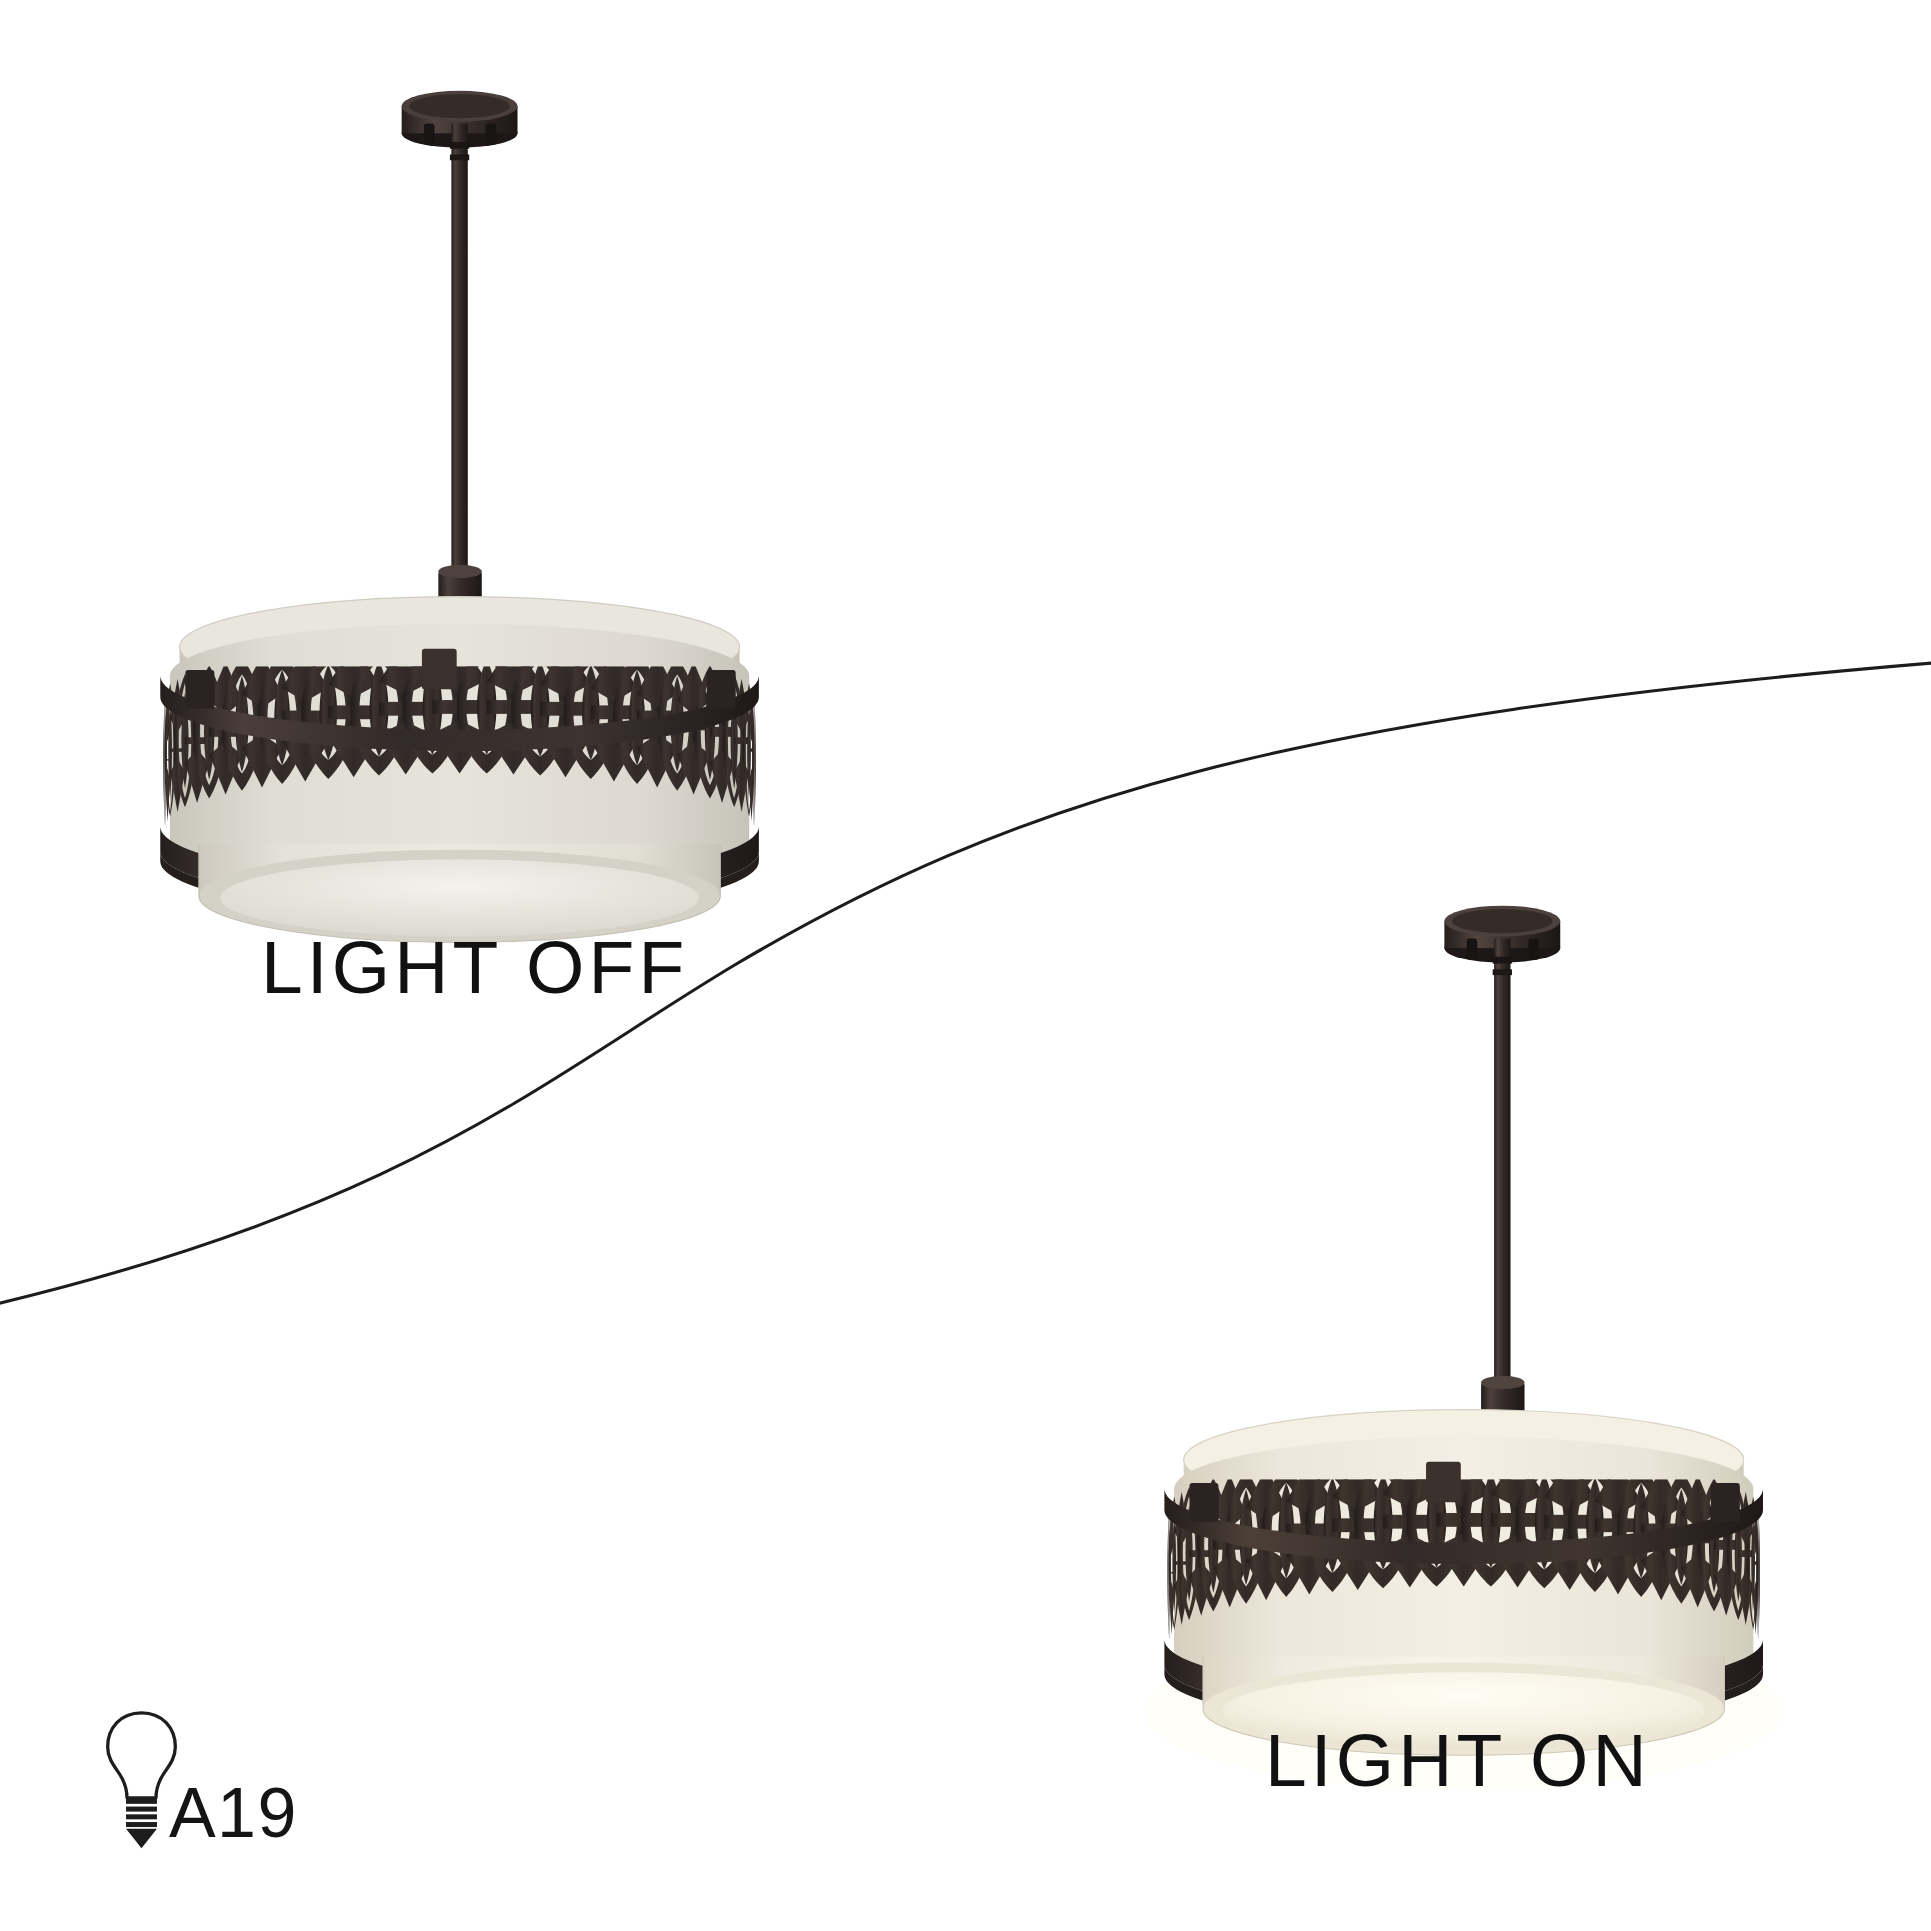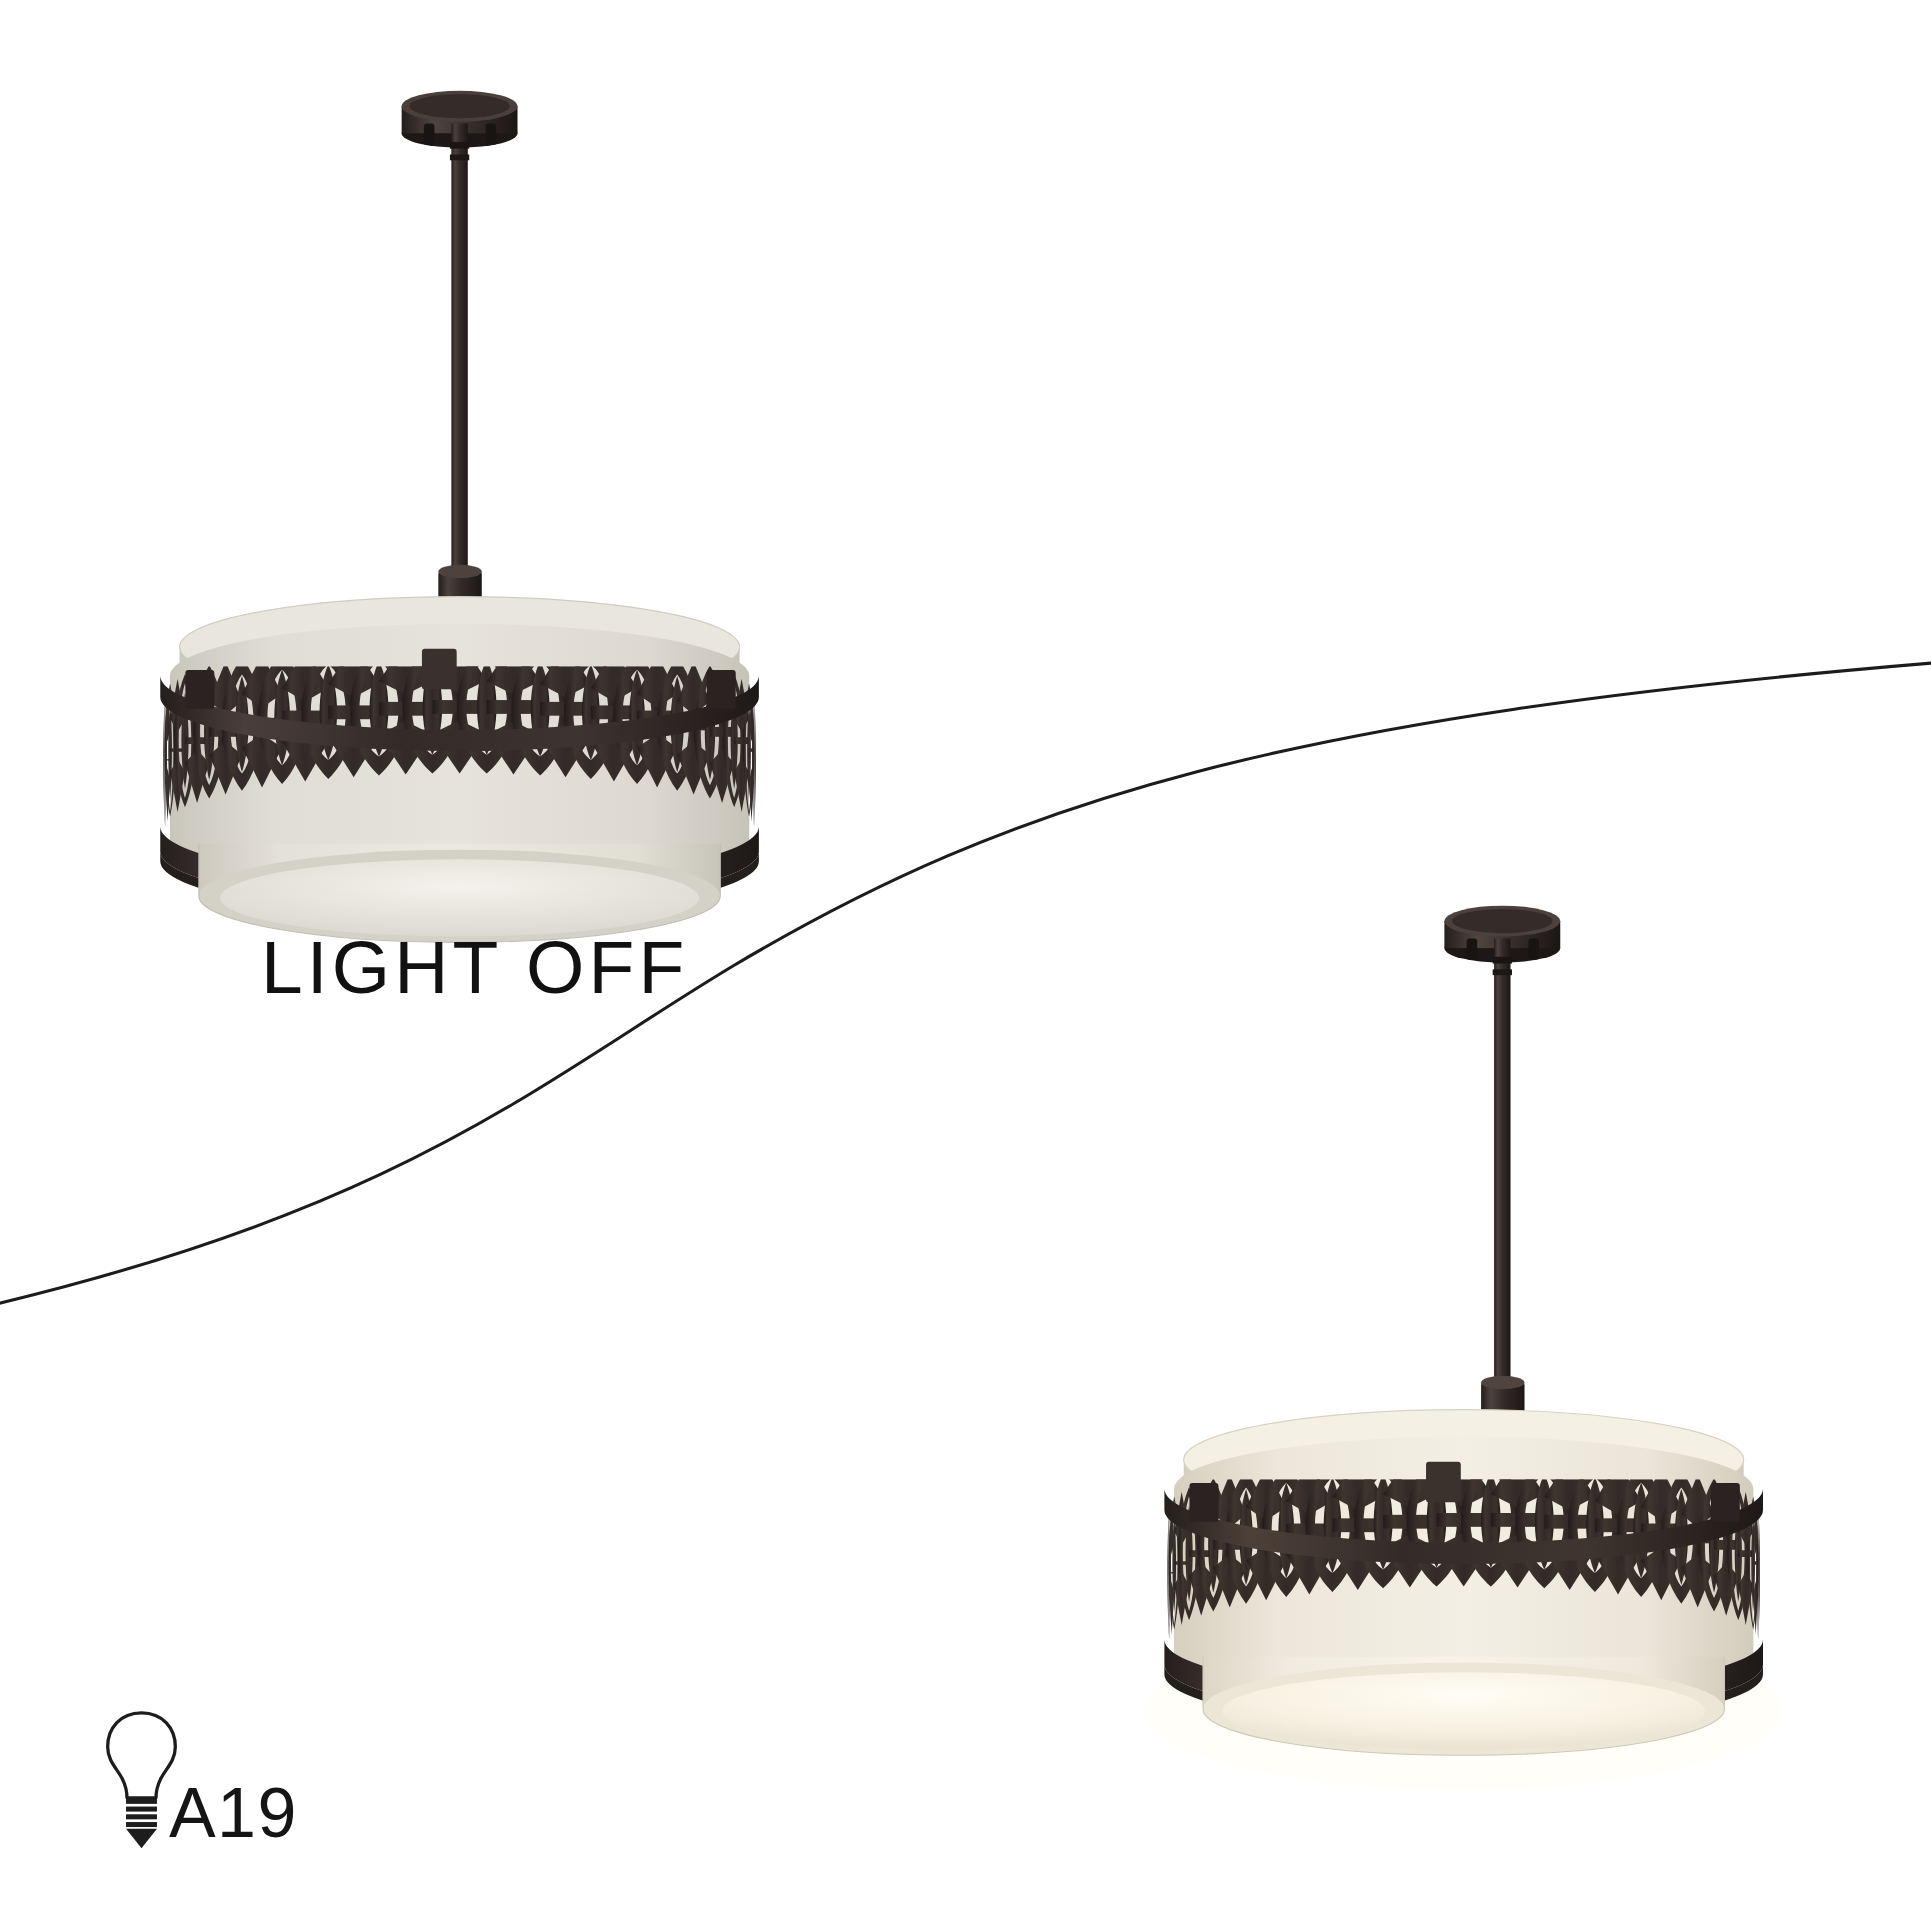--- a/index.html
+++ b/index.html
@@ -782,20 +782,21 @@
 
     <g>
       <path d="M 1246 1716 L 1246 1770 A 270 48 0 0 0 1786 1770 L 1786 1716 Z" fill="url(#onLinenBot)"></path>
       <ellipse cx="1516" cy="1770" rx="270" ry="48" fill="#ece6d6"></ellipse>
       <ellipse cx="1516" cy="1772" rx="250" ry="40" fill="url(#onDiff)"></ellipse>
       <path d="M 1246 1716 L 1246 1770 A 270 48 0 0 0 1786 1770 L 1786 1716" fill="none" stroke="#cfc8b7" stroke-width="1.2"></path>
     </g>
   </svg>
 
   <div class="caption" id="caption-off">LIGHT OFF</div>
+  <div class="caption" id="caption-on">LIGHT ON</div>
 
   <div id="bulb-icon-wrap">
     <svg width="87" height="145" viewBox="0 0 90 150">
       <path d="M 45 6 C 23 6 10 22 10 41 C 10 56 20 64 25 74 C 29 82 30 88 30 94 L 60 94 C 60 88 61 82 65 74 C 70 64 80 56 80 41 C 80 22 67 6 45 6 Z" fill="#ffffff" stroke="#1d1d1d" stroke-width="3.4" stroke-linejoin="round"></path>
       <rect x="29" y="95" width="32" height="5.2" fill="#1d1d1d"></rect>
       <rect x="29" y="103" width="32" height="5.2" fill="#1d1d1d"></rect>
       <rect x="29" y="111" width="32" height="5.2" fill="#1d1d1d"></rect>
       <rect x="29" y="119" width="32" height="5.2" fill="#1d1d1d"></rect>
       <path d="M 29 126 L 61 126 L 45 146 Z" fill="#1d1d1d"></path>
     </svg>

